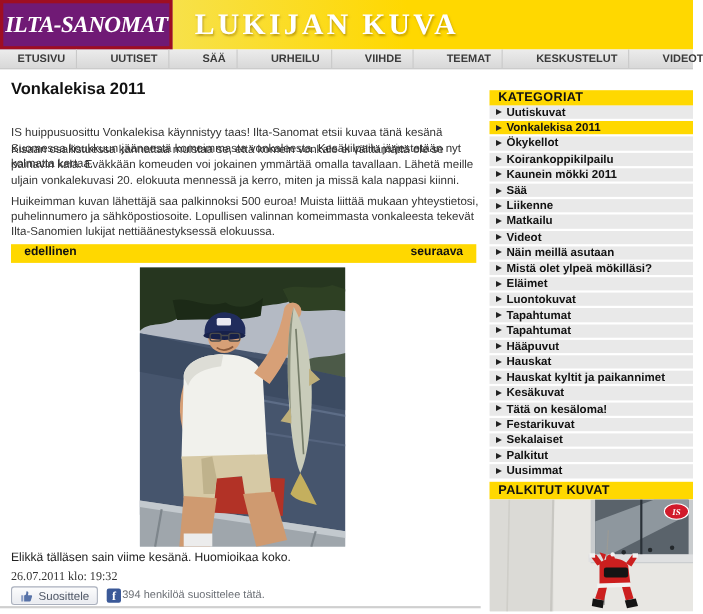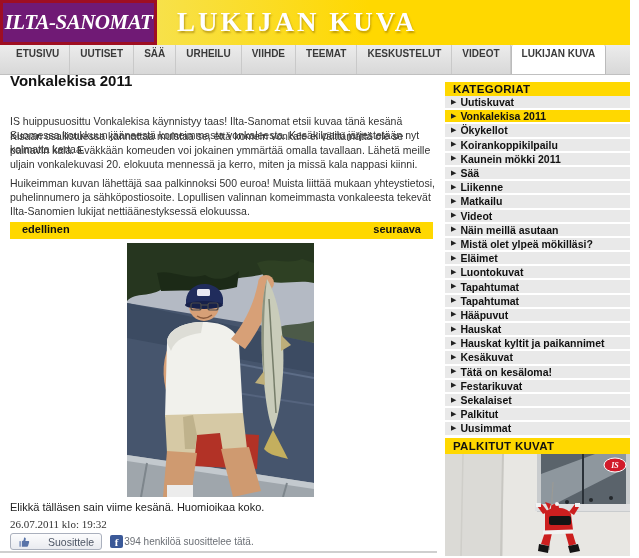--- a/index.html
+++ b/index.html
@@ -13,23 +13,23 @@
               display:flex; align-items:center; justify-content:center; cursor:pointer; }
   .logo-text { font-family:"Liberation Serif", serif; font-style:italic; font-weight:bold;
                color:#fff; font-size:21px; letter-spacing:-0.5px; }
   .banner { flex:1; height:45px; background:linear-gradient(to right,#f7e14a,#ffd800 45%);
             display:flex; align-items:center; }
   .banner-title { font-family:"Liberation Serif", serif; font-weight:bold; color:#fff;
                   font-size:27px; letter-spacing:3px; padding-left:20px;
                   text-shadow:1px 2px 2px rgba(140,105,0,.55); }
 
   
-  .nav { position:absolute; top:45px; left:0; width:630px; height:30px;
+  .nav { position:absolute; top:45px; left:0; width:630px; height:18px;
          background:linear-gradient(#ececec,#d8d8d8); border-bottom:1px solid #c0c0c0;
-         display:flex; padding-left:6px; }
+         display:flex; padding-left:6px;gap:20px; }
   .nav-tab { font-size:10px; font-weight:bold; color:#3a3a3a; line-height:18px;
              padding:0 10px; border-right:1px solid #c9c9c9; cursor:pointer; white-space:nowrap; }
   .nav-tab.active { background:#fff; border-right:1px solid #bbb; border-left:1px solid #bbb;
                     border-radius:2px 2px 0 0; }
 
   
   .article-title { position:absolute; left:10px; top:72px; font-size:15px; font-weight:bold; color:#111; }
   .para { position:absolute; left:10px; width:430px; font-size:10.5px; line-height:14px; color:#333; }
   .p1 { top:94px;margin-top:20px; } .p2 { top:129px; } .p3 { top:176px; }
 
@@ -37,21 +37,21 @@
            display:flex; justify-content:space-between; align-items:flex-start; padding:1px 12px; }
   .pager span { font-size:11px; font-weight:bold; color:#111; cursor:pointer; }
 
   .photo-wrap { position:absolute; left:127px; top:243px; width:187px; height:254px; }
   .photo-wrap svg { display:block; }
 
   .caption { position:absolute; left:10px; top:501px; font-size:11px; font-weight:normal; color:#222; }
   .date-line { position:absolute; left:10px; top:518px; font-size:11px; color:#333;font-family:Liberation Serif, serif; }
 
   .fb-row { position:absolute; left:10px; top:533px; display:flex; align-items:center; }
-  .fb-like { display:flex; align-items:center; gap:18px; background:linear-gradient(#fcfcfd,#e9ebf0);
+  .fb-like { display:flex; align-items:center; gap:5px; background:linear-gradient(#fcfcfd,#e9ebf0);
              border:1px solid #aab0bd; border-radius:3px; padding:1px 7px; height:17px;
              font-size:10.5px; color:#4e5665; font-family:"Liberation Sans",sans-serif; cursor:pointer; }
   .fb-badge { width:13px; height:13px; background:#3b5998; color:#fff; border-radius:2px;
               font-family:"Liberation Serif",serif; font-weight:bold; font-size:11px;
               display:flex; align-items:flex-end; justify-content:center; line-height:11px;
               margin-left:8px; }
   .fb-count { font-size:10px; color:#6b6f75; margin-left:1px; }
 
   .footer-divider { position:absolute; left:0; top:551px; width:437px; height:2px; background:#cfcfcf; }
 

